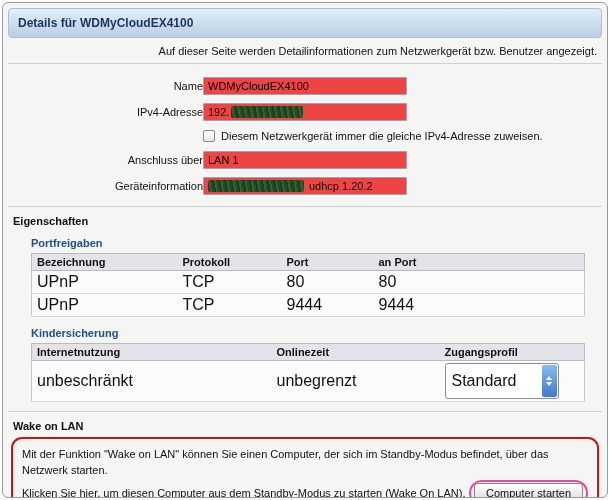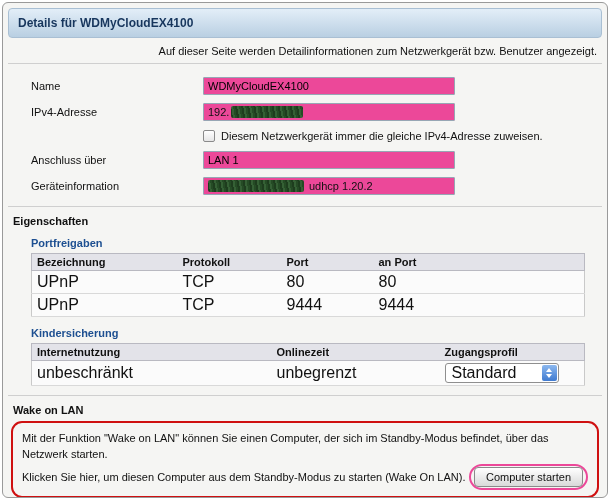--- a/index.html
+++ b/index.html
@@ -16,23 +16,23 @@
     margin:5px 5px 0 5px; height:30px; border:1px solid #a9bfd3; border-radius:4px;
     background:linear-gradient(#e3eef8,#b9cfe2);
     display:flex; align-items:center; padding:0 9px;
     color:#17365d; font-weight:bold; font-size:12px;
   }
   .intro { padding:7px 10px 6px 10px;text-align:right; }
   .divider { border:none; border-top:1px solid #cfcfcf; margin:0 5px; }
 
   .form-area { padding:6px 0 4px 0; }
   .frow { display:flex; align-items:center; margin:6px 0 6px 28px; height:20px; }
-  .frow .flabel { width:172px; flex:0 0 172px; }
+  .frow .flabel { width:172px; flex:0 0 172px;text-align:right; }
   .field, input.tfield {
-    width:252px; height:18px; border:1px solid #97a6b4; background:#ec4899;
+    width:204px; height:18px; border:1px solid #97a6b4; background:#ef4444;
     padding:0 4px; font-size:11px; font-family:"Liberation Sans",sans-serif;
     display:flex; align-items:center; border-radius:1px;
   }
   input.tfield { display:inline-block; line-height:16px; }
   .redact {
     display:inline-block; height:12px; border-radius:2px; margin-left:2px;
     background:repeating-linear-gradient(80deg,#1e3d1e 0 2px,#356035 2px 4px,#254b25 4px 6px);
   }
   .redact.ip { width:72px; }
   .redact.dev { width:96px; margin-right:5px; margin-left:0; }
@@ -62,21 +62,21 @@
   table.grid td {
     background:#fbfbfb; border-bottom:1px solid #d9d9d9; padding:2px 5px; font-size:16px;
   }
   table.grid td:first-child { border-left:1px solid #c9c9c9; }
   table.grid td:last-child { border-right:1px solid #c9c9c9; }
   .t1-c1{width:146px}.t1-c2{width:104px}.t1-c3{width:92px}
   .t2-c1{width:240px}.t2-c2{width:168px}
   td.combo-cell { padding:2px 4px; }
 
   .combo {
-    width:114px; height:20px; border:1px solid #8f8f8f; border-radius:3px; background:#fff;
+    width:114px; height:36px; border:1px solid #8f8f8f; border-radius:3px; background:#fff;
     display:flex; align-items:center; padding-left:6px; position:relative; cursor:default;
   }
   .combo .arrows {
     position:absolute; right:1px; top:1px; bottom:1px; width:15px; border-radius:2px;
     background:linear-gradient(#8cb8ef,#3f7ad0);
     display:flex; flex-direction:column; align-items:center; justify-content:center; gap:2px;
   }
   .tri-up { width:0; height:0; border-left:3px solid transparent; border-right:3px solid transparent; border-bottom:4px solid #fff; }
   .tri-dn { width:0; height:0; border-left:3px solid transparent; border-right:3px solid transparent; border-top:4px solid #fff; }
 

